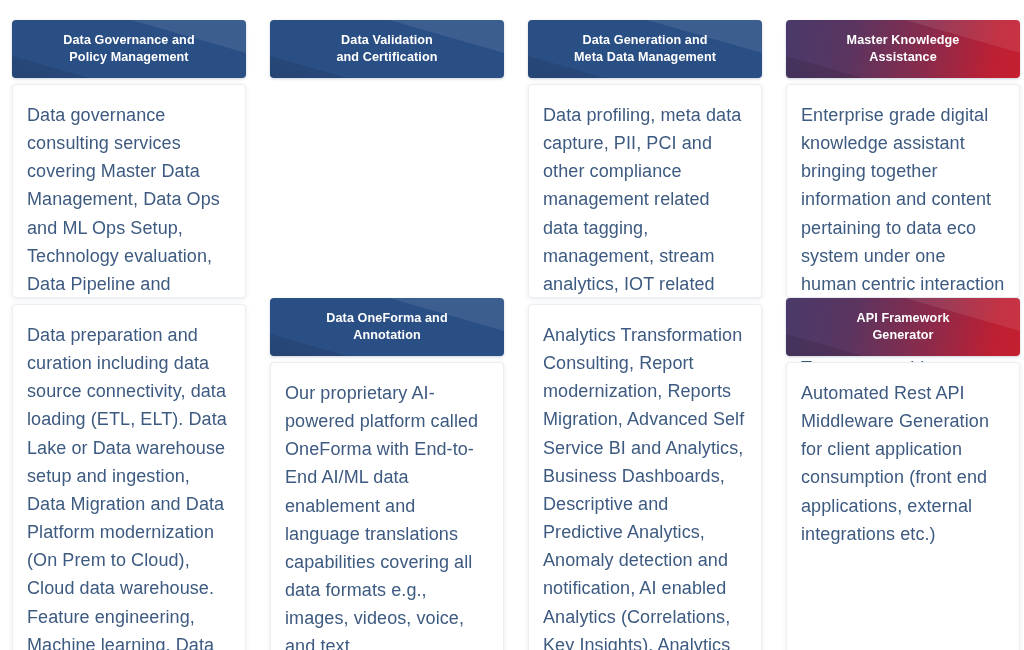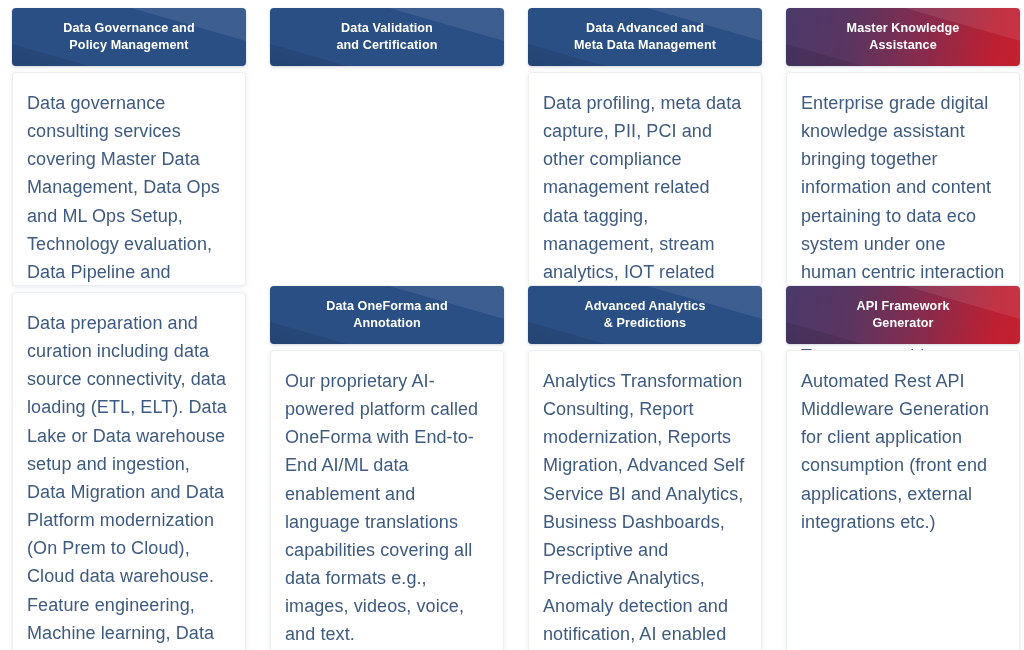--- a/index.html
+++ b/index.html
@@ -15,20 +15,21 @@
     background: #ffffff;
     font-family: "Liberation Sans", sans-serif;
     -webkit-font-smoothing: antialiased;
   }
 
   .board {
     position: relative;
     width: 1024px;
     height: 582px;
     padding: 8px 0 0 0;
+    margin-top: 12px;
   }
 
   .grid {
     display: grid;
     grid-template-columns: repeat(4, 258px);
     grid-template-rows: 278px 372px;
     column-gap: 0px;
     row-gap: 0px;
     padding-left: 12px;
   }
@@ -147,21 +148,21 @@
           <span>and Certification</span>
         </div>
       </div>
     </div>
 
     <div class="card row-1">
       <div class="card-header theme-blue">
         <span class="sheen-light"></span>
         <span class="sheen-dark"></span>
         <div class="card-header-title">
-          <span>Data Advanced and</span><br>
+          <span>Data Generation and</span><br>
           <span>Meta Data Management</span>
         </div>
       </div>
       <div class="card-body">
         <p class="card-body-text">Data profiling, meta data capture, PII, PCI and other compliance management related data tagging, management, stream analytics, IOT related services and infrastructure setup</p>
       </div>
     </div>
 
     <div class="card row-1">
       <div class="card-header theme-gradient">
@@ -191,28 +192,20 @@
           <span>Data OneForma and</span><br>
           <span>Annotation</span>
         </div>
       </div>
       <div class="card-body">
         <p class="card-body-text">Our proprietary AI-powered platform called OneForma with End-to-End AI/ML data enablement and language translations capabilities covering all data formats e.g., images, videos, voice, and text.</p>
       </div>
     </div>
 
     <div class="card row-2">
-      <div class="card-header theme-blue">
-        <span class="sheen-light"></span>
-        <span class="sheen-dark"></span>
-        <div class="card-header-title">
-          <span>Advanced Analytics</span><br>
-          <span>&amp; Predictions</span>
-        </div>
-      </div>
       <div class="card-body">
         <p class="card-body-text">Analytics Transformation Consulting, Report modernization, Reports Migration, Advanced Self Service BI and Analytics, Business Dashboards, Descriptive and Predictive Analytics, Anomaly detection and notification, AI enabled Analytics (Correlations, Key Insights). Analytics COE (Analytics as a Service)</p>
       </div>
     </div>
 
     <div class="card row-2">
       <div class="card-header theme-gradient">
         <span class="sheen-light"></span>
         <span class="sheen-dark"></span>
         <div class="card-header-title">

